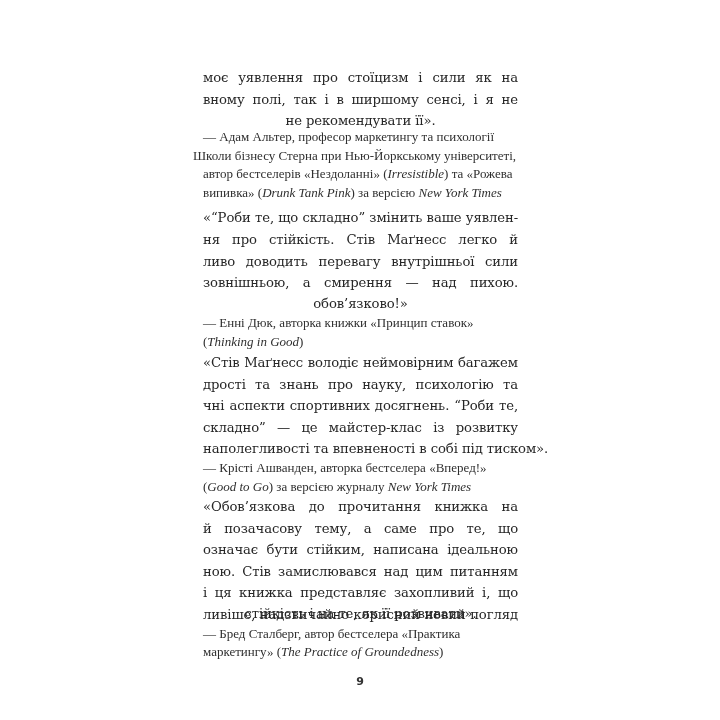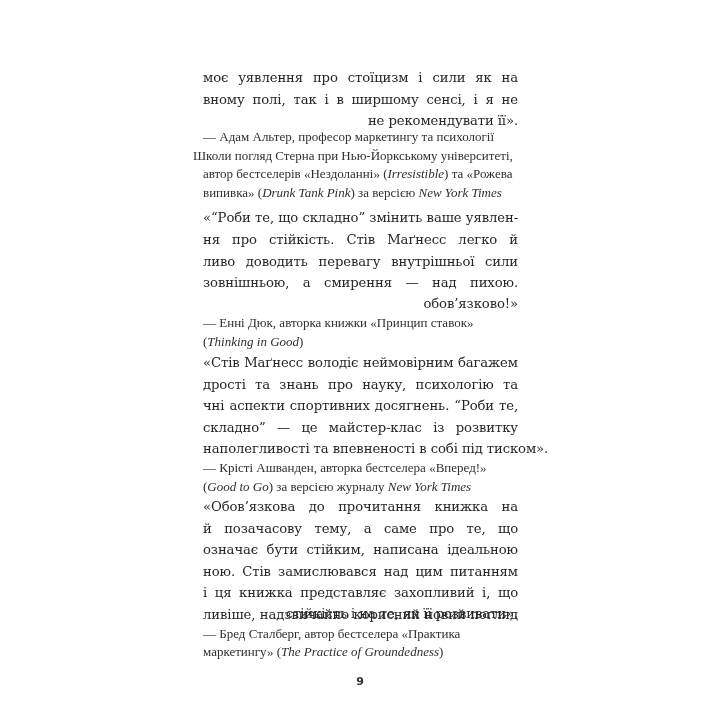--- a/index.html
+++ b/index.html
@@ -34,21 +34,21 @@
       color: #262626;
     }
     .body-line.just {
       text-align: justify;
       text-align-last: justify;
       white-space: normal;
       height: 20px;
       overflow: hidden;
     }
     .body-line.left {
-      text-align: right;
+      text-align: center;
     }
     .attr-line {
       font-family: "Liberation Serif", "DejaVu Serif", serif;
       font-size: 13px;
       text-align: left;
       color: #2f2f2f;
       line-height: 18px;
     }
     .attr-line i {
     }
@@ -72,21 +72,21 @@
   <div>
     <div class="line body-line just" style="top:68px">моє уявлення про стоїцизм і сили як на спорти-</div>
     <div class="line body-line just" style="top:90px">вному полі, так і в ширшому сенсі, і я не можу</div>
     <div class="line body-line left" style="top:111px">не рекомендувати її».</div>
 
     <div>
       <div class="line attr-line" style="top:128px">
         <span>— Адам Альтер, професор маркетингу та психології</span>
       </div>
       <div class="line attr-line" style="top:147px;left:193px;width:325px">
-        <span>Школи погляд Стерна при Нью-Йоркському університеті,</span>
+        <span>Школи бізнесу Стерна при Нью-Йоркському університеті,</span>
       </div>
       <div class="line attr-line" style="top:165px">
         <span>автор бестселерів «Нездоланні» (</span><i>Irresistible</i><span>) та «Рожева</span>
       </div>
       <div class="line attr-line" style="top:184px">
         <span>випивка» (</span><i>Drunk Tank Pink</i><span>) за версією </span><i>New York Times</i>
       </div>
     </div>
   </div>
 

